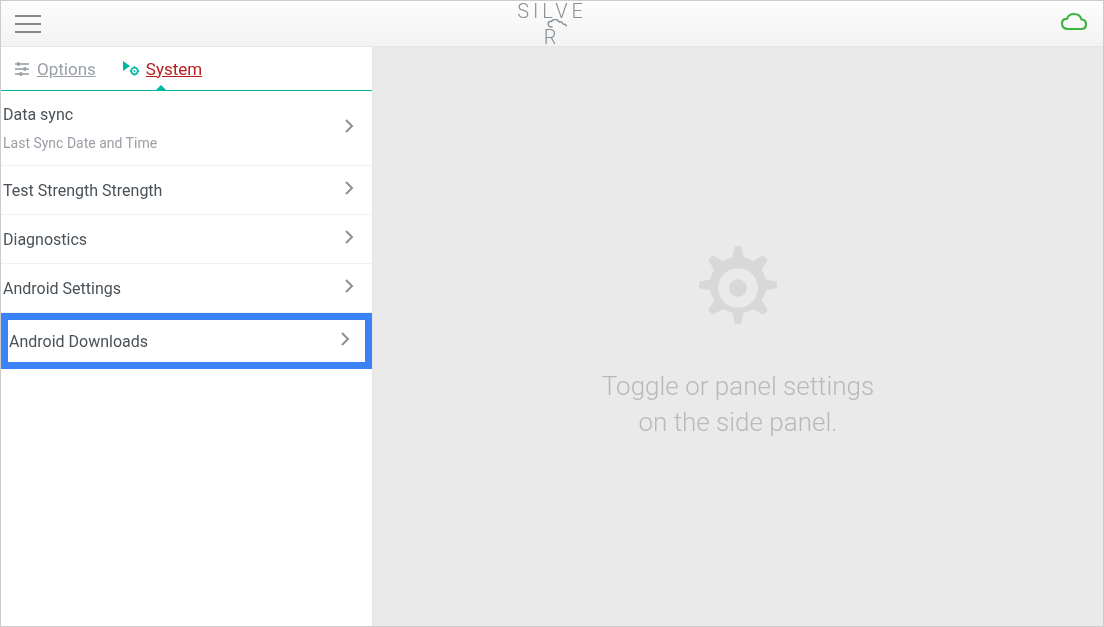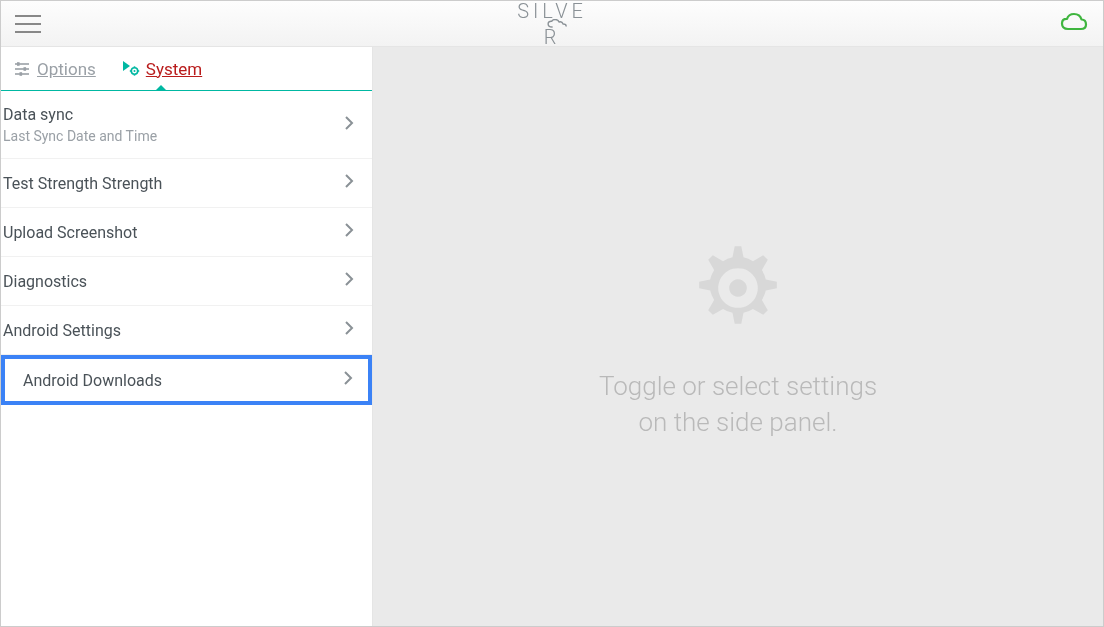--- a/index.html
+++ b/index.html
@@ -123,35 +123,35 @@
     }
     .item {
       display: flex;
       align-items: center;
       justify-content: space-between;
       padding: 14px 18px 14px 2px;
       border-bottom: 1px solid #f1f1f1;
       cursor: pointer;
     }
     .item.highlighted {
-      border: 4px solid #3b82f6;
-      padding: 11px 15px 11px 18px;
+      border: 7px solid #3b82f6;
+      padding: 11px 15px 11px 1px;
     }
     .item .labels {
       display: flex;
       flex-direction: column;
     }
     .item .title {
       color: #4a5258;
       font-size: 16px;
     }
     .item .subtitle {
       color: #9aa0a6;
       font-size: 14px;
-      margin-top: 4px;
+      margin-top: 11px;
     }
     .chevron {
       color: #8a9196;
     }
 
     .main {
       flex: 1;
       background: #eaeaea;
       display: flex;
       flex-direction: column;
@@ -247,30 +247,20 @@
         <div class="labels">
           <span class="title">Test Strength Strength</span>
         </div>
         <span class="chevron">
           <svg width="10" height="16" viewBox="0 0 10 16">
               <path d="M2 2 L8 8 L2 14" fill="none" stroke="#8a9196" stroke-width="2"></path>
             </svg>
         </span>
       </div>
 
-      <div class="item">
-        <div class="labels">
-          <span class="title">Upload Screenshot</span>
-        </div>
-        <span class="chevron">
-          <svg width="10" height="16" viewBox="0 0 10 16">
-              <path d="M2 2 L8 8 L2 14" fill="none" stroke="#8a9196" stroke-width="2"></path>
-            </svg>
-        </span>
-      </div>
 
       <div class="item">
         <div class="labels">
           <span class="title">Diagnostics</span>
         </div>
         <span class="chevron">
           <svg width="10" height="16" viewBox="0 0 10 16">
               <path d="M2 2 L8 8 L2 14" fill="none" stroke="#8a9196" stroke-width="2"></path>
             </svg>
         </span>
@@ -301,17 +291,17 @@
   </aside>
 
   <main class="main">
     <div class="gear">
       <svg width="110" height="110" viewBox="0 0 100 100">
         <path fill="#d8d8d8" d="M50 32 a18 18 0 1 0 0.001 0 Z M50 42 a8 8 0 1 1 -0.001 0 Z
           M47 12 h6 l2 10 a30 30 0 0 1 8.6 3.6 l9.3 -5.4 4.2 4.2 -5.4 9.3 a30 30 0 0 1 3.6 8.6 l10 2 v6 l-10 2 a30 30 0 0 1 -3.6 8.6 l5.4 9.3 -4.2 4.2 -9.3 -5.4 a30 30 0 0 1 -8.6 3.6 l-2 10 h-6 l-2 -10 a30 30 0 0 1 -8.6 -3.6 l-9.3 5.4 -4.2 -4.2 5.4 -9.3 a30 30 0 0 1 -3.6 -8.6 l-10 -2 v-6 l10 -2 a30 30 0 0 1 3.6 -8.6 l-5.4 -9.3 4.2 -4.2 9.3 5.4 a30 30 0 0 1 8.6 -3.6 Z" fill-rule="evenodd"></path>
       </svg>
     </div>
     <div class="placeholder-text">
-      <div>Toggle or select settings</div>
+      <div>Toggle or panel settings</div>
       <div>on the side panel.</div>
     </div>
   </main>
 </div>
 
 </body></html>

